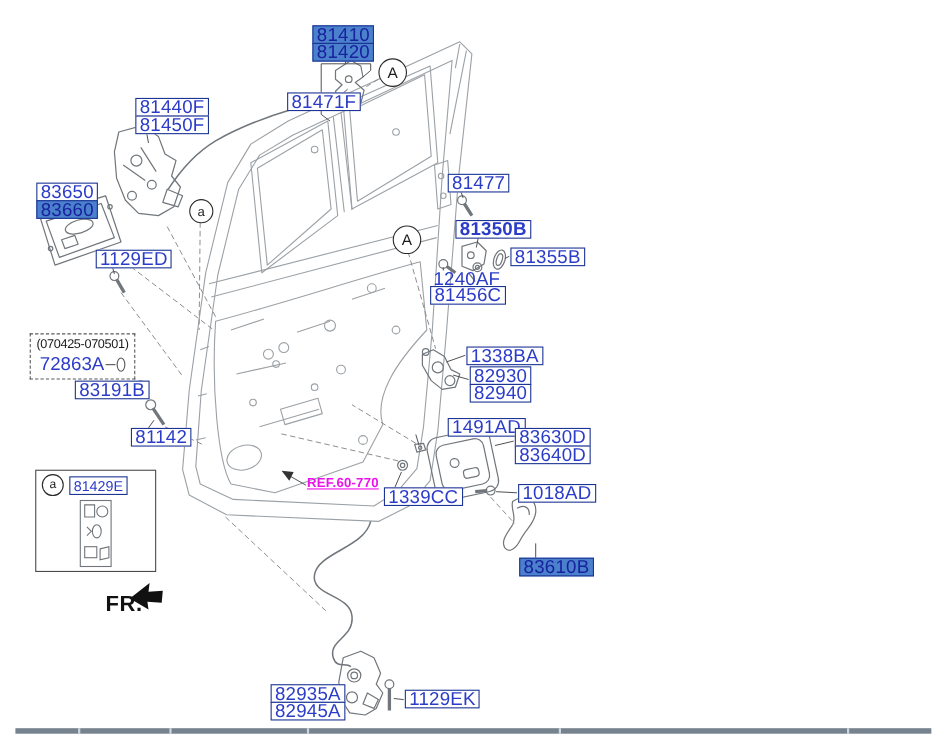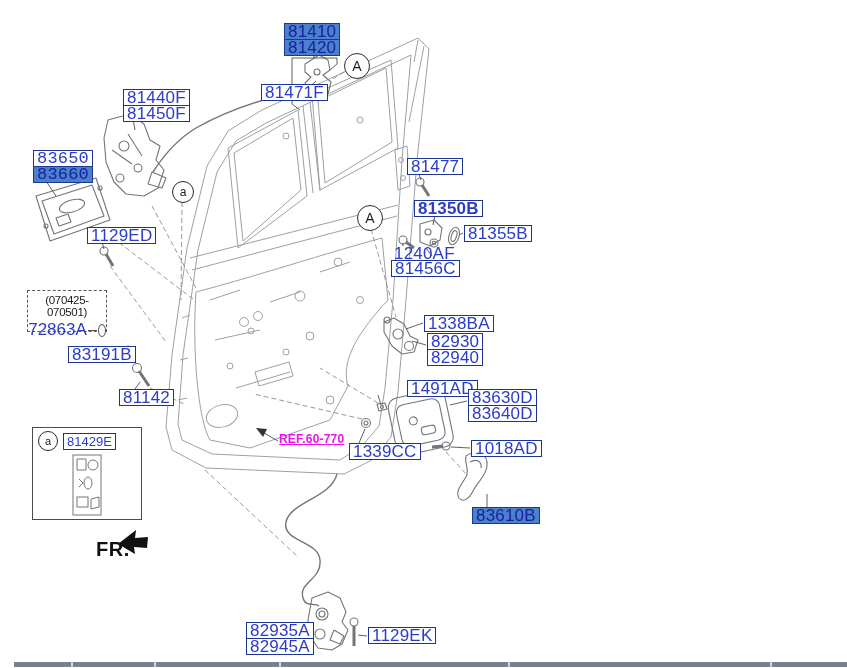--- a/index.html
+++ b/index.html
@@ -20,21 +20,21 @@
   .pl.highlight { border:1px solid var(--border); color:var(--hltext); background:var(--hl); }
   .pl.plain     { color:var(--blue); }
   .pl.magenta   { color:var(--magenta); font-weight:700; text-decoration:underline; font-size:12px; }
   
   .callout {
     position:absolute; z-index:5; border:1.4px solid #2a2a2a; border-radius:50%;
     background:#fff; color:#1c1c1c; display:flex; align-items:center; justify-content:center;
   }
   
   #date-box {
-    position:absolute; left:27px; top:290px; width:80px; height:42px; z-index:6;
+    position:absolute; left:27px; top:303px; width:96px; height:42px; z-index:6;
     border:1px dashed #5a5a5a; background:rgba(255,255,255,.85); box-sizing:border-box;
   }
   #date-box .range { color:#1a1a1a; font-size:11.5px; text-align:center; margin-top:3px; letter-spacing:-0.3px; }
   #date-box .partrow { display:flex; align-items:center; justify-content:center; margin-top:2px; }
   #date-box .partrow .ptxt { color:var(--blue); font-size:17px; }
   #date-box .dash { width:9px; height:1px; background:#555; margin:0 1px; }
   .oval-icon { width:6px; height:11px; border:1px solid #555; border-radius:50%; display:inline-block; background:#fff; }
   
   #inset-box {
     position:absolute; left:32px; top:427px; width:110px; height:93px; z-index:6;
@@ -266,21 +266,21 @@
         <div class="pl highlight">81410</div>
         <div class="pl highlight">81420</div>
       </div>
       <div class="label-group" style="left: 261px; top: 64px; margin-top: 20px;">
         <div class="pl box">81471F</div>
       </div>
       <div class="label-group" style="left: 112px; top: 89px; margin-left: 11px;">
         <div class="pl box">81440F</div>
         <div class="pl box">81450F</div>
       </div>
-      <div class="label-group" style="left: 33px; top: 150px; font-family: Liberation Mono, monospace;">
+      <div class="label-group" style="left: 33px; top: 166px;">
         <div class="pl box">83650</div>
         <div class="pl highlight">83660</div>
       </div>
       <div class="label-group" style="left: 87px; top: 227px;">
         <div class="pl box">1129ED</div>
       </div>
       <div class="label-group" style="left: 407px; top: 158px;">
         <div class="pl box">81477</div>
       </div>
       <div class="label-group" style="left: 414px; top: 200px; font-weight: bold;">

